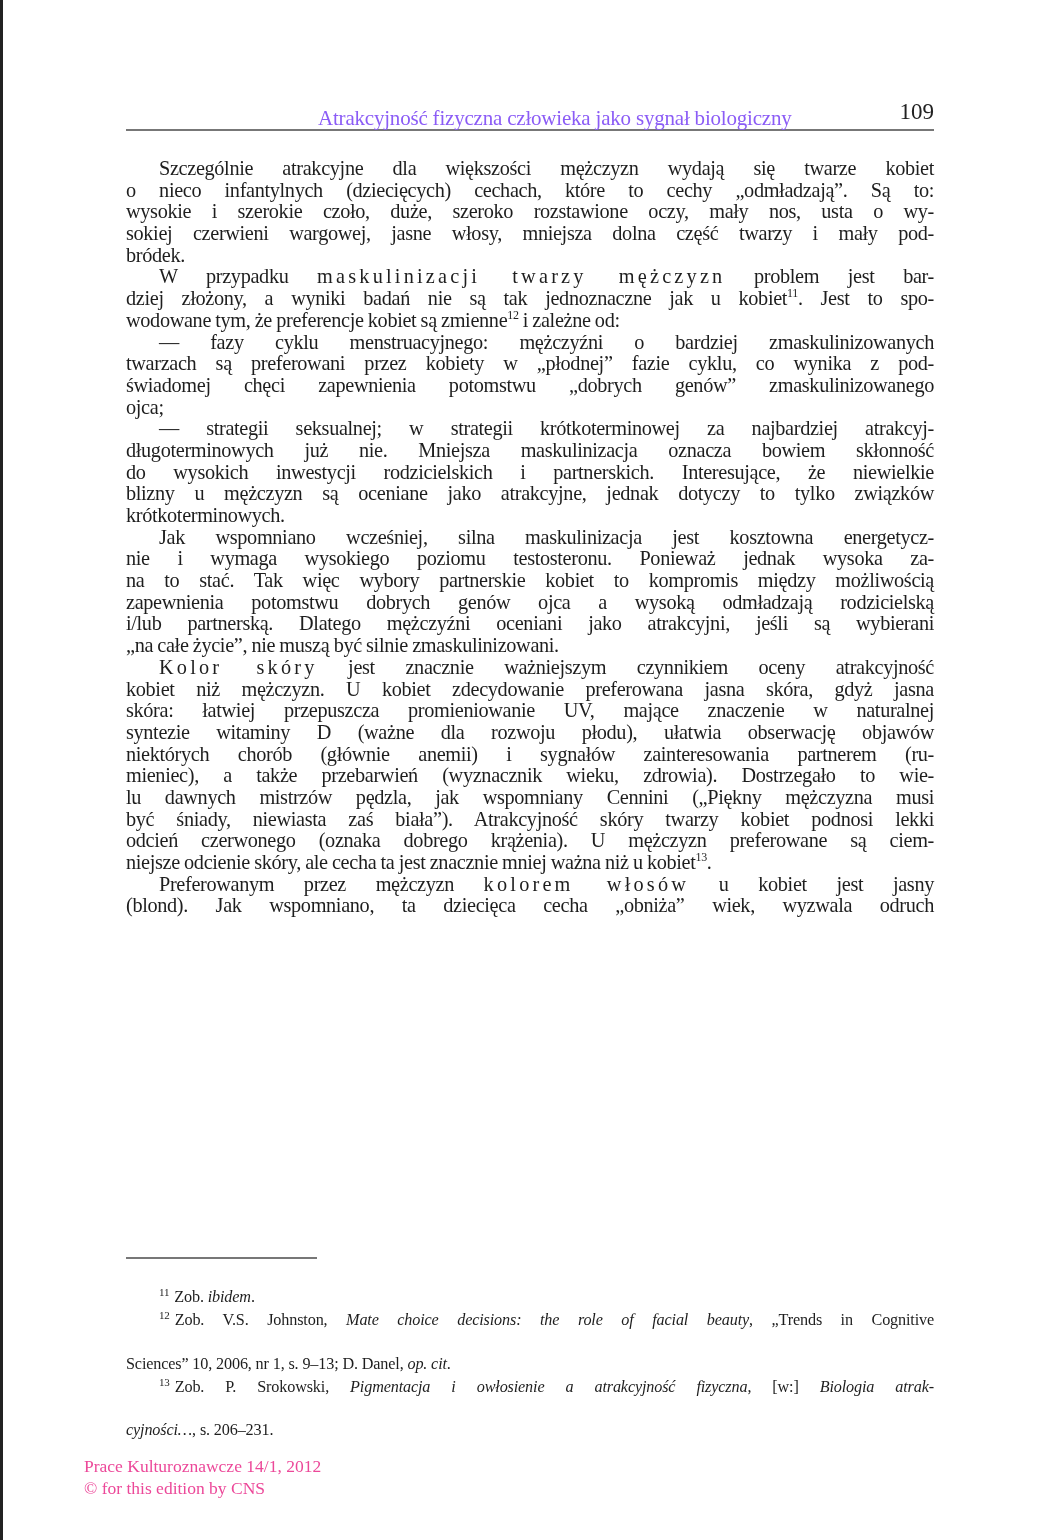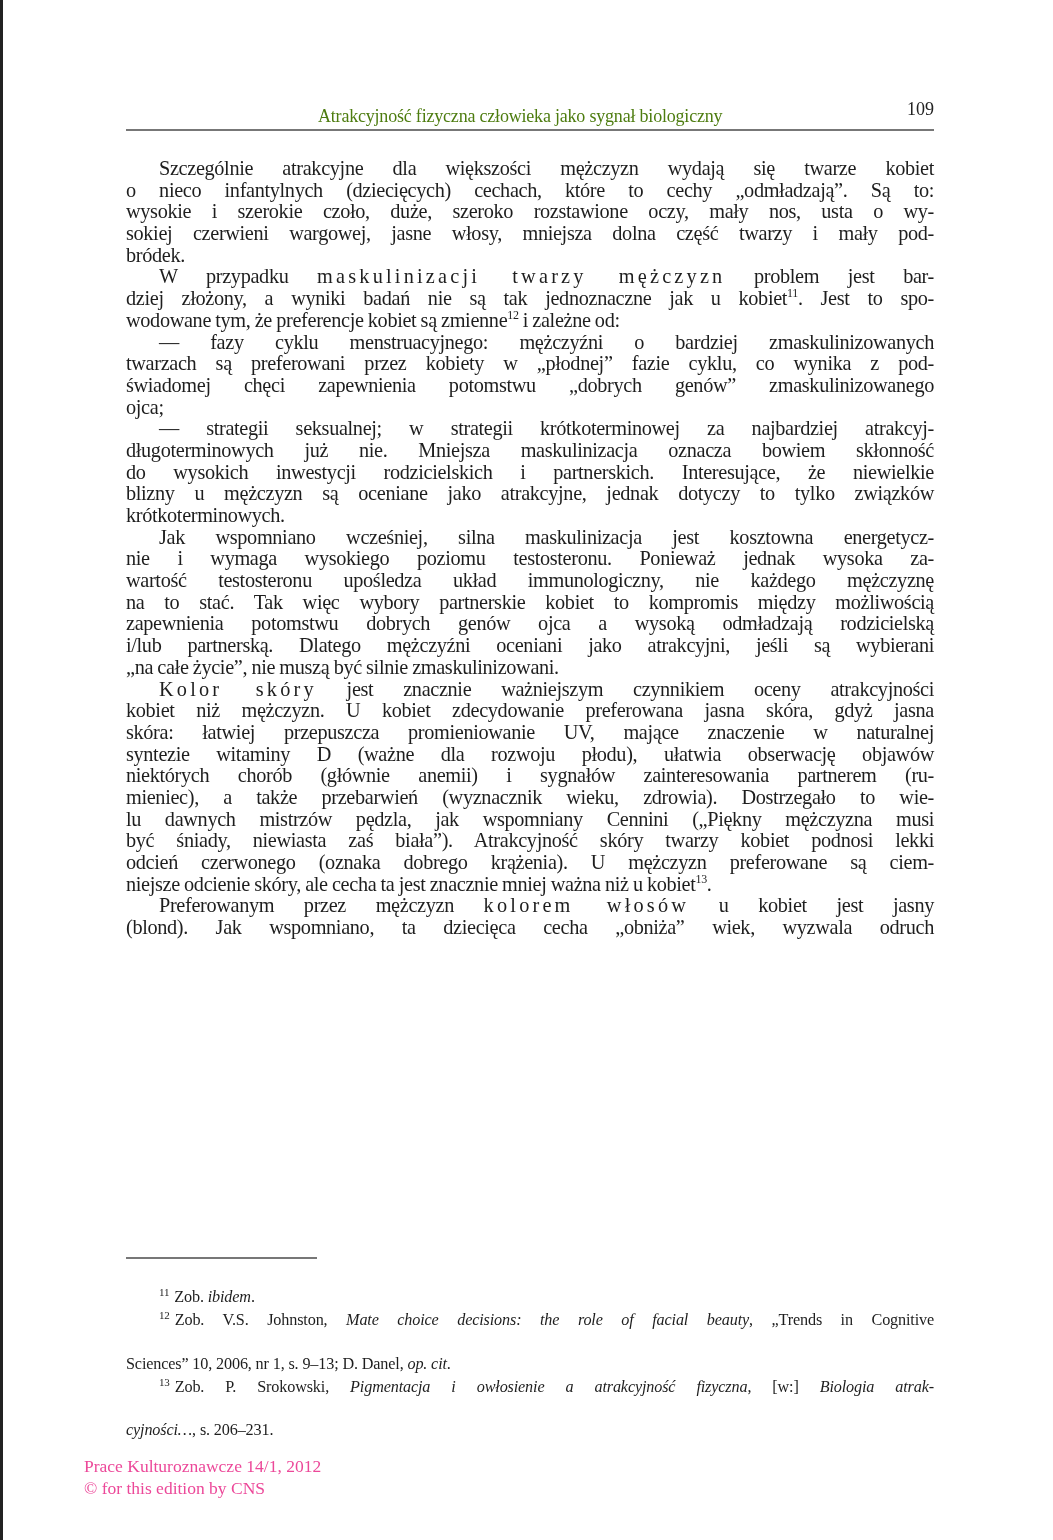--- a/index.html
+++ b/index.html
@@ -7,23 +7,23 @@
     width: 1053px; height: 1540px; position: relative; overflow: hidden;
     background: #ffffff; color: #1e1e1e;
     font-family: "Liberation Serif", "DejaVu Serif", serif;
   }
   .left-edge { position: absolute; left: 0; top: 0; width: 3px; height: 1540px; background: #222; }
   .running-head {
     position: absolute; left: 126px; top: 99px; width: 808px; height: 30px;
     border-bottom: 2px solid #777;
   }
   .running-title {
-    position: absolute; left: 192px; top: 7px; font-size: 18px; letter-spacing: -0.2px; color: #4d7c0f;
+    position: absolute; left: 192px; top: 7px; font-size: 21px; letter-spacing: -0.2px; color: #8b5cf6;
   }
-  .page-number { position: absolute; right: 0; top: 0; font-size: 18px; color: #222; }
+  .page-number { position: absolute; right: 0; top: 0; font-size: 23px; color: #222; }
   .body-text { position: absolute; left: 126px; top: 158px; width: 808px; }
   .line {
     height: 21.7px; line-height: 21.7px; font-size: 20.3px; white-space: nowrap;
     text-align: justify; text-align-last: justify; letter-spacing: -0.35px; word-spacing: -0.5px;
   }
   .line.last { text-align-last: left; }
   .line.indent { padding-left: 33px; }
   .sp { letter-spacing: 3.2px; margin-top: 29px; }
   sup { font-size: 12px; line-height: 0; vertical-align: 8px; }
   .fn-rule { position: absolute; left: 126px; top: 1257px; width: 191px; height: 2px; background: #777; }
@@ -64,27 +64,26 @@
   <div class="line">świadomej chęci zapewnienia potomstwu „dobrych genów” zmaskulinizowanego</div>
   <div class="line last">ojca;</div>
   <div class="line indent">— strategii seksualnej; w strategii krótkoterminowej za najbardziej atrakcyj-</div>
   <div class="line">długoterminowych już nie. Mniejsza maskulinizacja oznacza bowiem skłonność</div>
   <div class="line">do wysokich inwestycji rodzicielskich i partnerskich. Interesujące, że niewielkie</div>
   <div class="line">blizny u mężczyzn są oceniane jako atrakcyjne, jednak dotyczy to tylko związków</div>
   <div class="line last">krótkoterminowych.</div>
 
   <div class="line indent">Jak wspomniano wcześniej, silna maskulinizacja jest kosztowna energetycz-</div>
   <div class="line">nie i wymaga wysokiego poziomu testosteronu. Ponieważ jednak wysoka za-</div>
-  <div class="line">wartość testosteronu upośledza układ immunologiczny, nie każdego mężczyznę</div>
   <div class="line">na to stać. Tak więc wybory partnerskie kobiet to kompromis między możliwością</div>
   <div class="line">zapewnienia potomstwu dobrych genów ojca a wysoką odmładzają rodzicielską</div>
   <div class="line">i/lub partnerską. Dlatego mężczyźni oceniani jako atrakcyjni, jeśli są wybierani</div>
   <div class="line last">„na całe życie”, nie muszą być silnie zmaskulinizowani.</div>
 
-  <div class="line indent"><span class="sp">Kolor skóry</span><span> jest znacznie ważniejszym czynnikiem oceny atrakcyjności</span></div>
+  <div class="line indent"><span class="sp">Kolor skóry</span><span> jest znacznie ważniejszym czynnikiem oceny atrakcyjność</span></div>
   <div class="line">kobiet niż mężczyzn. U kobiet zdecydowanie preferowana jasna skóra, gdyż jasna</div>
   <div class="line">skóra: łatwiej przepuszcza promieniowanie UV, mające znaczenie w naturalnej</div>
   <div class="line">syntezie witaminy D (ważne dla rozwoju płodu), ułatwia obserwację objawów</div>
   <div class="line">niektórych chorób (głównie anemii) i sygnałów zainteresowania partnerem (ru-</div>
   <div class="line">mieniec), a także przebarwień (wyznacznik wieku, zdrowia). Dostrzegało to wie-</div>
   <div class="line">lu dawnych mistrzów pędzla, jak wspomniany Cennini („Piękny mężczyzna musi</div>
   <div class="line">być śniady, niewiasta zaś biała”). Atrakcyjność skóry twarzy kobiet podnosi lekki</div>
   <div class="line">odcień czerwonego (oznaka dobrego krążenia). U mężczyzn preferowane są ciem-</div>
   <div class="line last"><span>niejsze odcienie skóry, ale cecha ta jest znacznie mniej ważna niż u kobiet</span><sup>13</sup><span>.</span></div>
 

